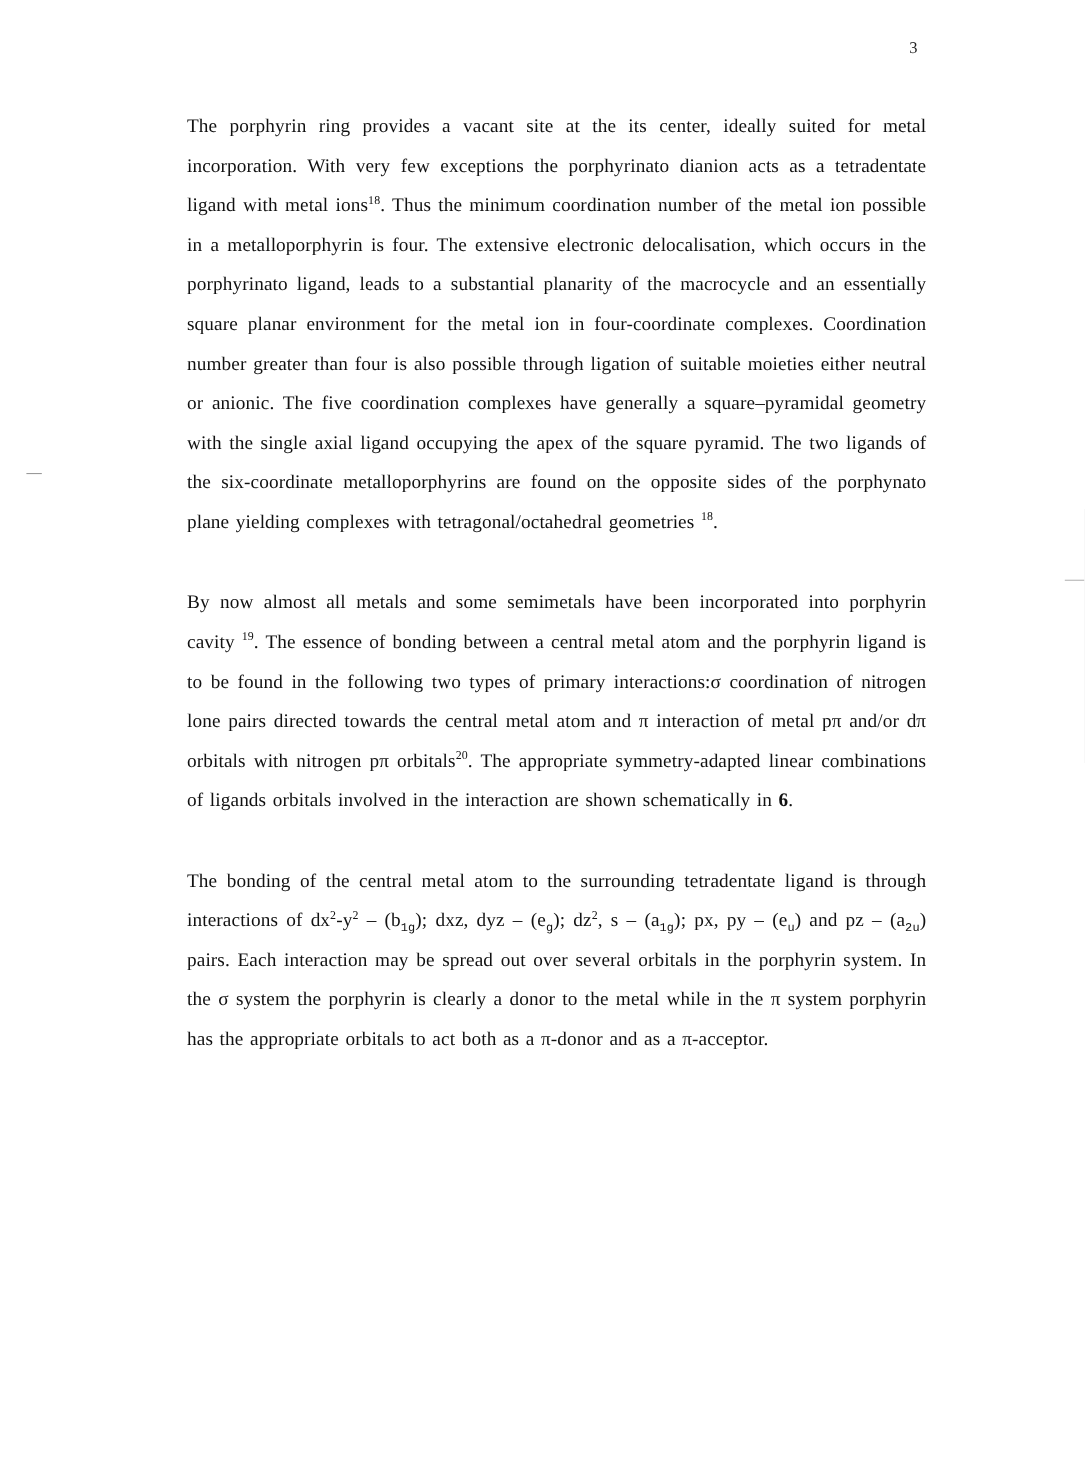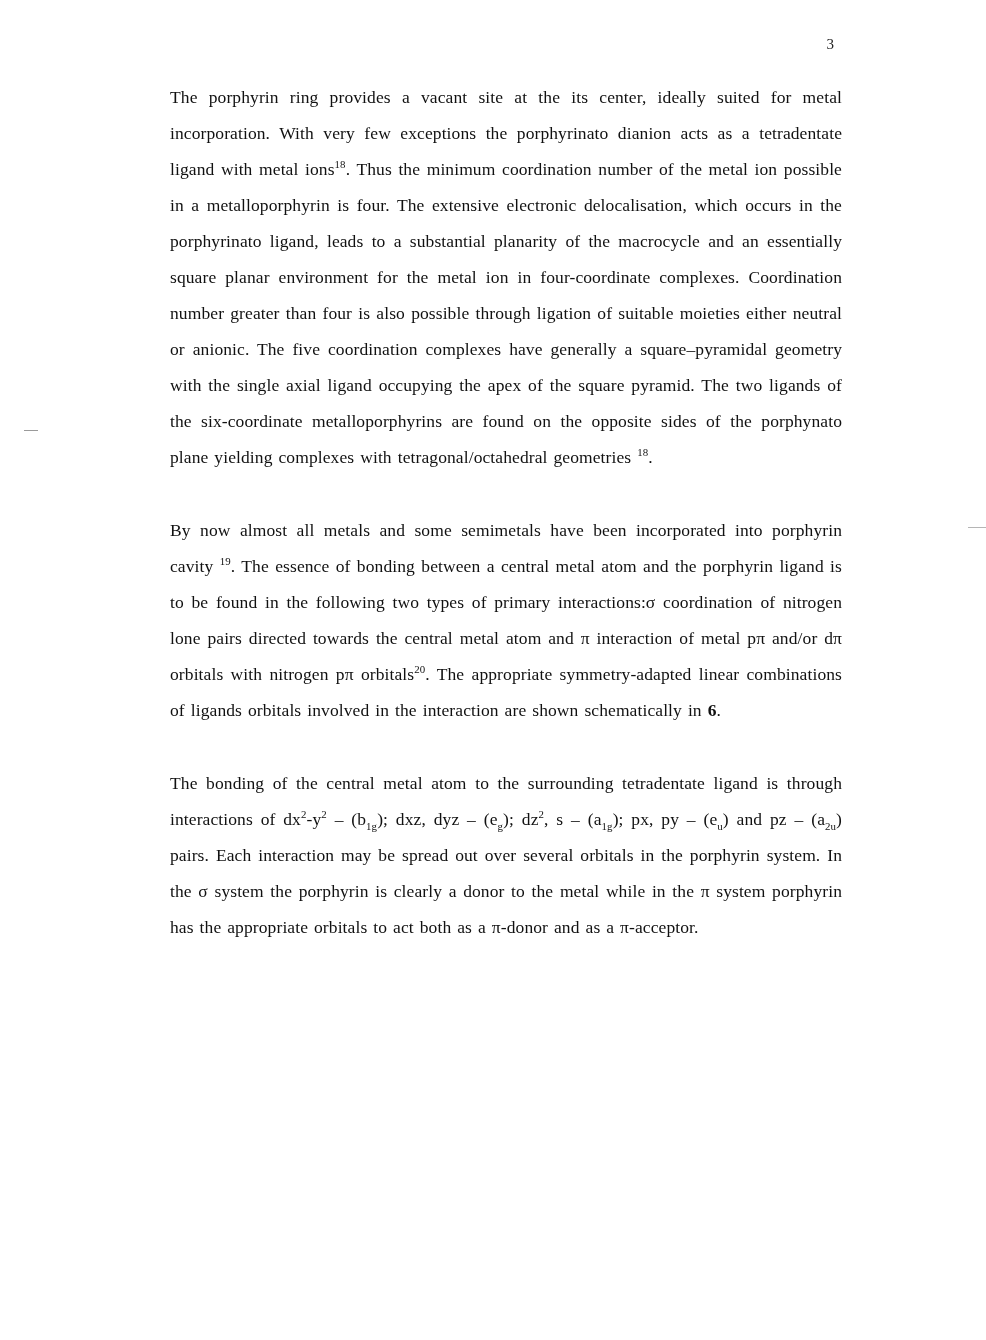--- a/index.html
+++ b/index.html
@@ -18,41 +18,42 @@
   }
   .page-number {
     position: absolute;
     top: 36px;
     right: 152px;
     font-size: 15px;
     color: #222;
   }
   .text-block {
     position: absolute;
-    top: 79px;
+    top: 96px;
     left: 170px;
     width: 672px;
   }
   .text-block p {
     margin: 0 0 37px 0;
     font-size: 17.5px;
     line-height: 36px;
     text-align: justify;
     letter-spacing: 0.1px;
     word-spacing: 1.5px;
   }
   .text-block p sup {
     font-size: 0.62em;
     line-height: 0;
     vertical-align: super;
   }
   .text-block p sub {
     font-size: 0.62em;
     line-height: 0;
     vertical-align: sub;
+    font-family: Liberation Mono, monospace;
   }
   .text-block p b {
     font-weight: bold;
   }
   .artifact-left-dash {
     position: absolute;
     left: 24px;
     top: 430px;
     width: 14px;
     height: 1px;

